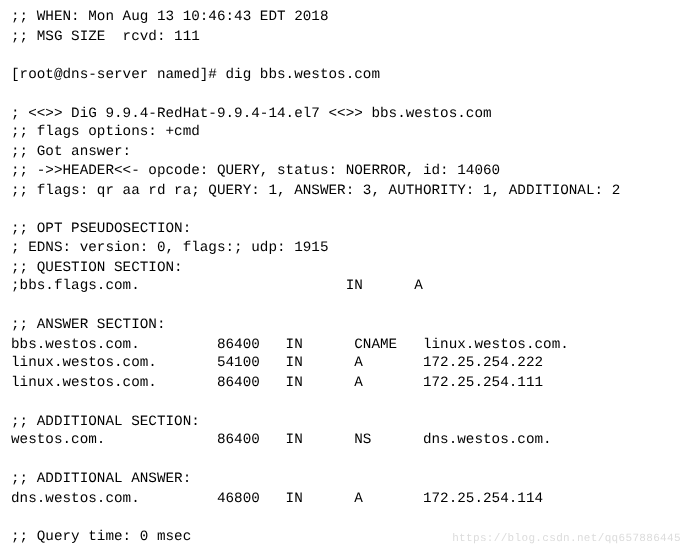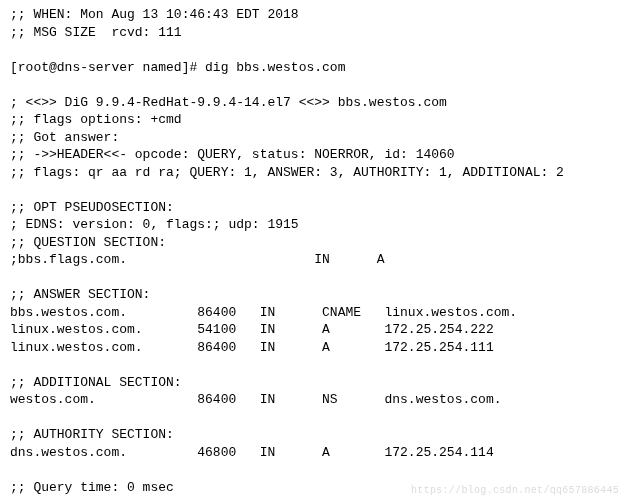--- a/index.html
+++ b/index.html
@@ -49,18 +49,18 @@
 <span>;bbs.flags.com.                        IN      A</span>
 
 <span>;; ANSWER SECTION:</span>
 <span>bbs.westos.com.         86400   IN      CNAME   linux.westos.com.</span>
 <span>linux.westos.com.       54100   IN      A       172.25.254.222</span>
 <span>linux.westos.com.       86400   IN      A       172.25.254.111</span>
 
 <span>;; ADDITIONAL SECTION:</span>
 <span>westos.com.             86400   IN      NS      dns.westos.com.</span>
 
-<span>;; AUTHORITY SECTION:</span>
+<span>;; ADDITIONAL ANSWER:</span>
 <span>dns.westos.com.         46800   IN      A       172.25.254.114</span>
 
 <span>;; Query time: 0 msec</span></pre>
 
 <div class="watermark">https://blog.csdn.net/qq657886445</div>
 
 </body></html>

